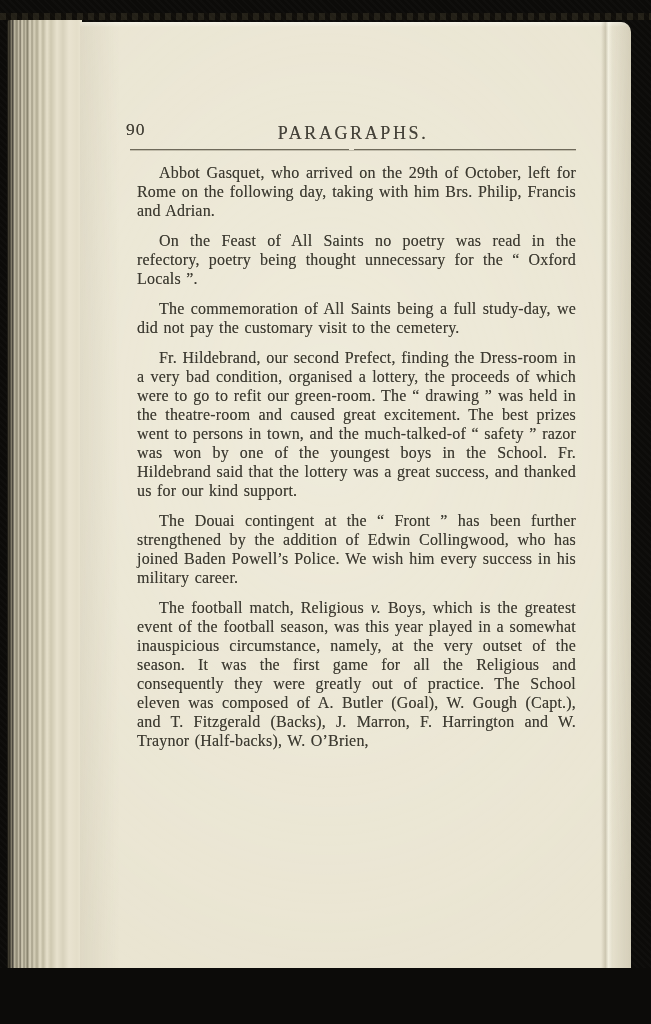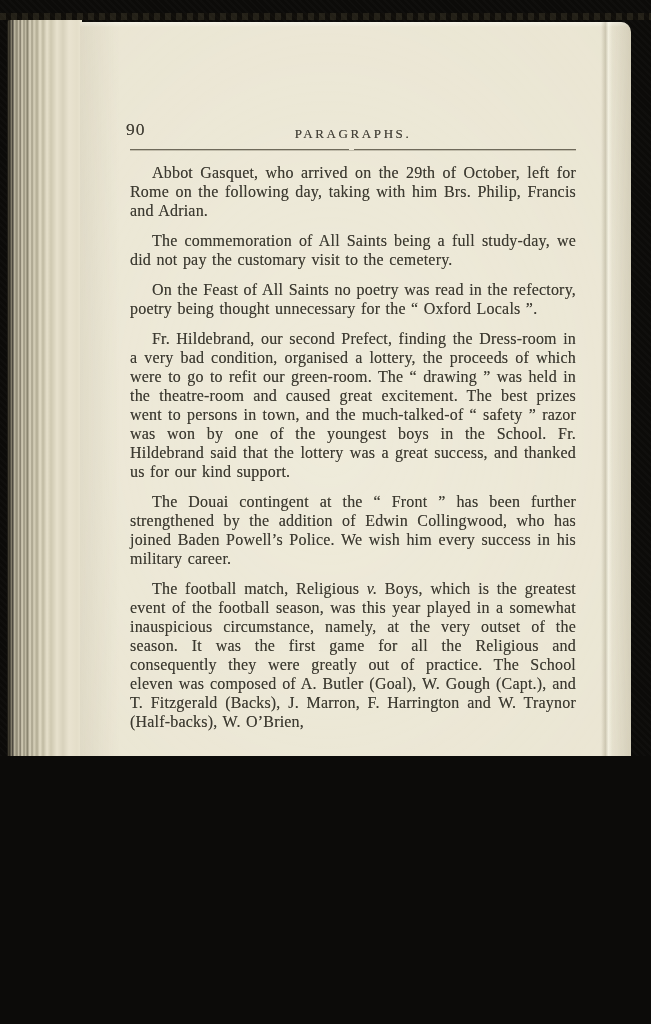--- a/index.html
+++ b/index.html
@@ -3,21 +3,21 @@
 <meta charset="utf-8">
 <style>
   html, body {
     margin: 0;
     padding: 0;
     background: #0c0b09;
   }
   .scene {
     position: relative;
     width: 651px;
-    height: 756px;
+    height: 968px;
     overflow: hidden;
     background:
       repeating-linear-gradient(45deg, rgba(255,255,255,0.015) 0 2px, rgba(0,0,0,0) 2px 5px),
       #0c0b09;
   }
   
   .seam {
     position: absolute;
     left: 0;
     top: 13px;
@@ -102,37 +102,37 @@
     font-size: 17.5px;
     letter-spacing: 1px;
     color: #403d34;
   }
   .runhead {
     position: absolute;
     left: 0;
     right: 0;
     top: 3px;
     text-align: center;
-    font-size: 13px;
+    font-size: 18px;
     letter-spacing: 2.6px;
     color: #45423a;
   }
   .rule {
     margin-top: 10px;
     height: 1px;
     background: linear-gradient(90deg,
       #6e695a 0 49.2%, rgba(0,0,0,0) 49.2% 50.2%, #6e695a 50.2% 100%);
     box-shadow: 0 1px 0 rgba(115,110,92,0.35);
   }
   .body-text {
     margin-top: 13px;
     text-align: justify;
   }
   .para {
-    margin: 0 0 11px 0;
+    margin: 0 0 11px 7px;
     text-indent: 22px;
     letter-spacing: 0.2px;
     word-spacing: 1.2px;
   }
   .para:last-child { margin-bottom: 0; }
   .para i { font-style: italic; }
 </style>
 </head>
 <body>
 
@@ -143,21 +143,21 @@
     <div class="page-shading"></div>
     <div class="crease"></div>
     <div class="text-col">
       <div class="header-row">
         <span class="pagenum">90</span>
         <span class="runhead">PARAGRAPHS.</span>
       </div>
       <div class="rule"></div>
       <div class="body-text">
           <p class="para"><span>Abbot Gasquet, who arrived on the 29th of October, left for Rome on the following day, taking with him Brs. Philip, Francis and Adrian.</span></p>
+          <p class="para"><span>On the Feast of All Saints no poetry was read in the refectory, poetry being thought unnecessary for the “ Oxford Locals ”.</span></p>
           <p class="para"><span>The commemoration of All Saints being a full study-day, we did not pay the customary visit to the cemetery.</span></p>
-          <p class="para"><span>On the Feast of All Saints no poetry was read in the refectory, poetry being thought unnecessary for the “ Oxford Locals ”.</span></p>
           <p class="para"><span>Fr. Hildebrand, our second Prefect, finding the Dress-room in a very bad condition, organised a lottery, the proceeds of which were to go to refit our green-room.  The “ drawing ” was held in the theatre-room and caused great excitement.  The best prizes went to persons in town, and the much-talked-of “ safety ” razor was won by one of the youngest boys in the School.  Fr. Hildebrand said that the lottery was a great success, and thanked us for our kind support.</span></p>
           <p class="para"><span>The Douai contingent at the “ Front ” has been further strengthened by the addition of Edwin Collingwood, who has joined Baden Powell’s Police.  We wish him every success in his military career.</span></p>
           <p class="para"><span>The football match, Religious </span><i>v.</i><span> Boys, which is the greatest event of the football season, was this year played in a somewhat inauspicious circumstance, namely, at the very outset of the season. It was the first game for all the Religious and consequently they were greatly out of practice.  The School eleven was composed of A. Butler (Goal), W. Gough (Capt.), and T. Fitzgerald (Backs), J. Marron, F. Harrington and W. Traynor (Half-backs), W. O’Brien,</span></p>
         </div>
     </div>
   </div>
 </div>
 
 </body></html>

